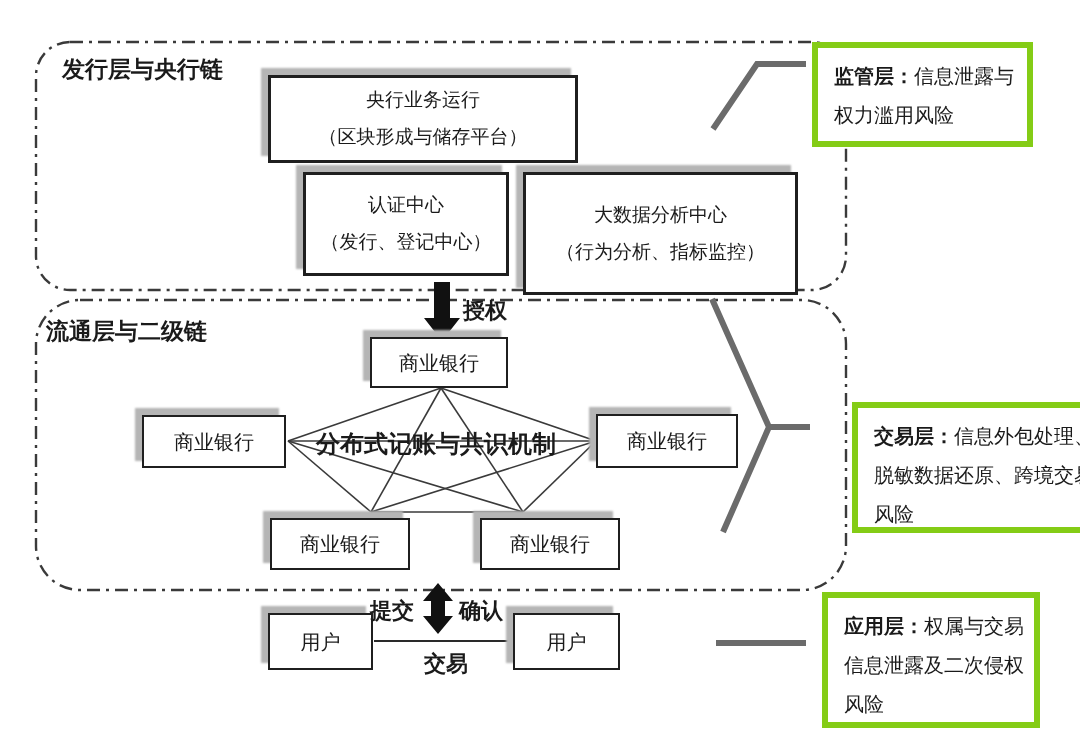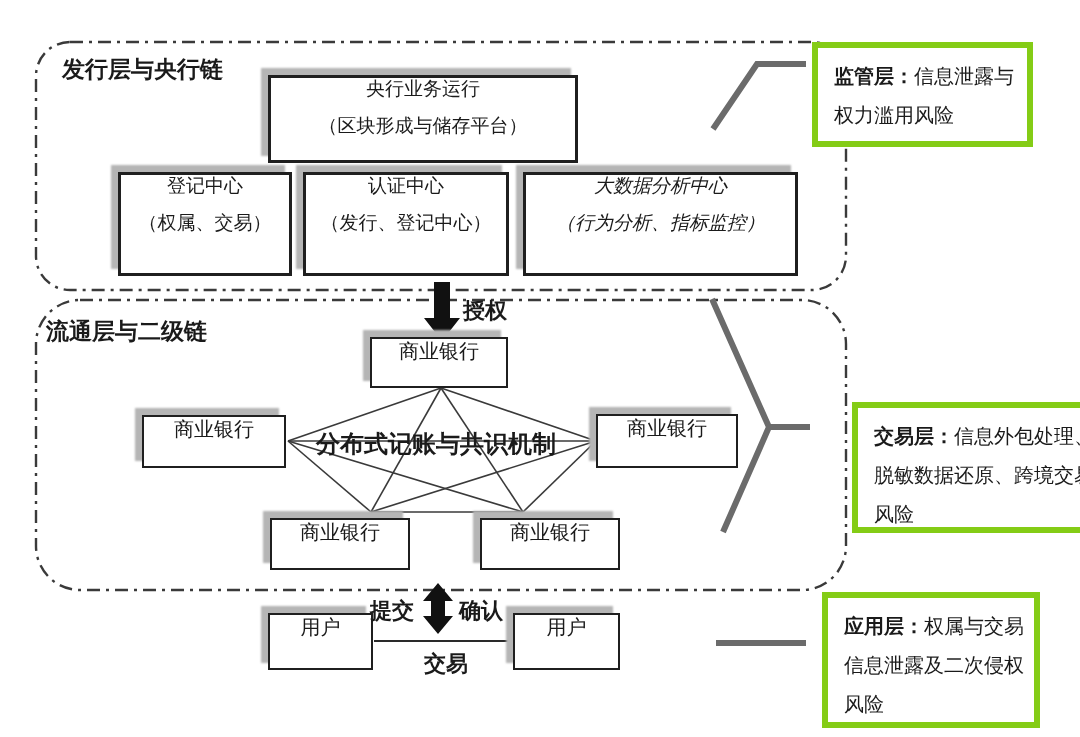--- a/index.html
+++ b/index.html
@@ -3,21 +3,21 @@
 <meta charset="utf-8">
 <style>
   html,body{margin:0;padding:0;background:#fff;}
   .canvas{
     position:relative;width:1080px;height:737px;background:#fff;overflow:hidden;
     font-family:"Liberation Sans",sans-serif;color:#1a1a1a;padding-left:40px;
   }
   .overlay{position:absolute;left:0;top:0;z-index:5;}
   .node{
     position:absolute;z-index:10;background:#fff;border:3px solid #1f1f1f;
-    display:flex;flex-direction:column;align-items:center;
+    display:flex;flex-direction:column;align-items:center;justify-content:center;
     text-align:center;box-shadow:-7px -7px 2px #b5b5b5;box-sizing:border-box;
     font-size:19px;line-height:1.2;
   }
   .node .l2{margin-top:14px;}
   .bank{font-size:20px;border-width:2.5px;}
   .risk-box{
     position:absolute;z-index:10;background:#fff;border:6px solid #84cc16;
     box-sizing:border-box;font-size:20px;line-height:39px;padding:9px 0 0 16px;
   }
   .risk-box b{font-weight:bold;}
@@ -78,31 +78,27 @@
   </svg>
 
   <div class="lbl region-label" style="left:62px;top:54px;">发行层与央行链</div>
   <div class="lbl region-label" style="left:46px;top:316px;">流通层与二级链</div>
 
   <div class="node" style="left:268px;top:75px;width:310px;height:88px;">
     <div>央行业务运行</div>
     <div class="l2">（区块形成与储存平台）</div>
   </div>
 
-  <div class="node" style="left:118px;top:172px;width:174px;height:104px;">
-    <div>登记中心</div>
-    <div class="l2">（权属、交易）</div>
-  </div>
 
   <div class="node" style="left:303px;top:172px;width:206px;height:104px;">
     <div>认证中心</div>
     <div class="l2">（发行、登记中心）</div>
   </div>
 
-  <div class="node" style="left:523px;top:172px;width:275px;height:104px;font-style:italic;">
+  <div class="node" style="left:523px;top:172px;width:275px;height:123px;">
     <div>大数据分析中心</div>
     <div class="l2">（行为分析、指标监控）</div>
   </div>
 
   <div class="node bank" style="left:370px;top:337px;width:138px;height:51px;">商业银行</div>
   <div class="node bank" style="left:142px;top:415px;width:144px;height:53px;">商业银行</div>
   <div class="node bank" style="left:596px;top:414px;width:142px;height:54px;">商业银行</div>
   <div class="node bank" style="left:270px;top:518px;width:140px;height:52px;">商业银行</div>
   <div class="node bank" style="left:480px;top:518px;width:140px;height:52px;">商业银行</div>
 

